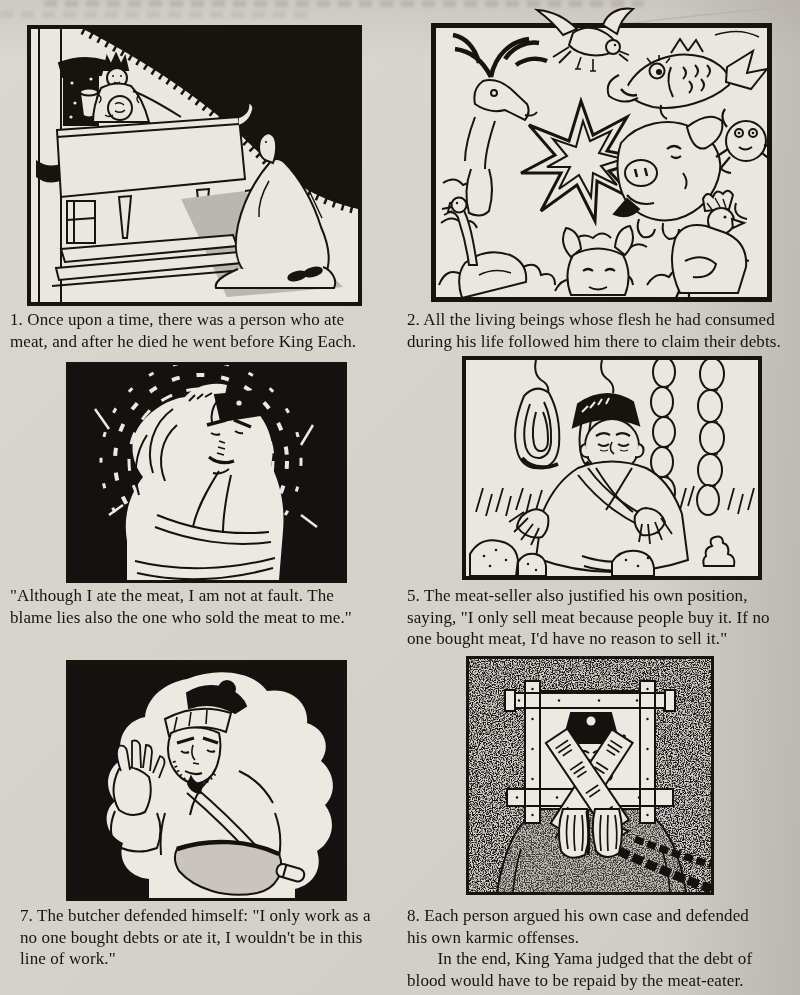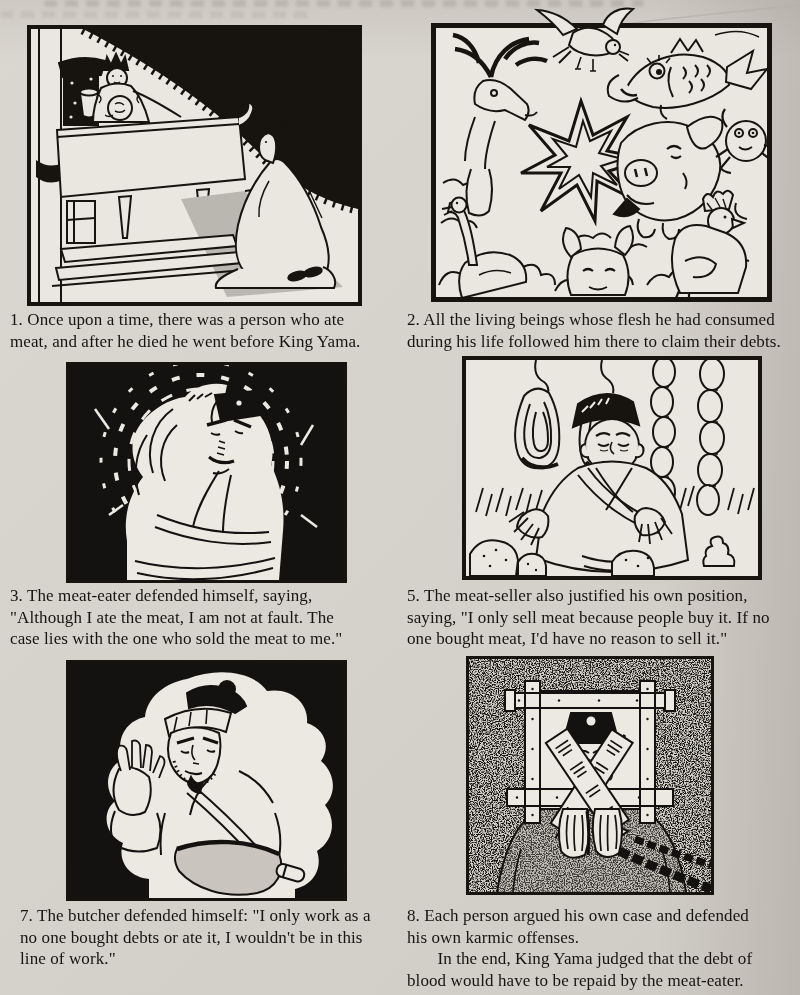--- a/index.html
+++ b/index.html
@@ -187,21 +187,21 @@
         <path d="M289,212 l3,8 M285,213 l4,6" stroke-width="1.3"></path>
         <path d="M244,216 q8,-18 31,-13 l20,7 q22,10 20,34 l-8,26 -58,0 q-13,-27 -5,-54 Z" fill="#eae7e1"></path>
         <path d="M254,238 q18,-9 31,3 q-4,15 -23,13"></path>
         <path d="M248,268 l-6,14 M258,270 l0,14" stroke-width="2.2"></path>
       </g>
     </svg>
   </figure>
 
   <div class="caption" style="left:10px;top:309px;">
     <div class="cap-line">1. Once upon a time, there was a person who ate</div>
-    <div class="cap-line">meat, and after he died he went before King Yama.</div>
+    <div class="cap-line">meat, and after he died he went before King Each.</div>
   </div>
 
   <div class="caption" style="left:407px;top:309px;">
     <div class="cap-line">2. All the living beings whose flesh he had consumed</div>
     <div class="cap-line">during his life followed him there to claim their debts.</div>
   </div>
 
   <figure class="panel noborder" style="left:66px;top:362px;width:281px;height:221px;margin:0;">
     <svg viewBox="0 0 275 215" preserveAspectRatio="none">
       <rect width="275" height="215" fill="#141210"></rect>
@@ -297,23 +297,22 @@
             <circle cx="172" cy="206" r="1.3"></circle>
             <circle cx="182" cy="198" r="1.3"></circle>
         </g>
 
         <path d="M240,196 q-2,-8 6,-10 q-4,-7 3,-9 q8,-2 8,6 q7,2 5,11 q8,2 6,12 l-30,0 q-2,-7 2,-10 Z" fill="#eae7e1"></path>
       </g>
     </svg>
   </figure>
 
   <div class="caption" style="left:10px;top:585px;">
-    <div class="cap-line">3. The meat-eater defended himself, saying,</div>
     <div class="cap-line">"Although I ate the meat, I am not at fault. The</div>
-    <div class="cap-line">case lies with the one who sold the meat to me."</div>
+    <div class="cap-line">blame lies also the one who sold the meat to me."</div>
   </div>
 
   <div class="caption" style="left:407px;top:585px;">
     <div class="cap-line">5. The meat-seller also justified his own position,</div>
     <div class="cap-line">saying, "I only sell meat because people buy it. If no</div>
     <div class="cap-line">one bought meat, I'd have no reason to sell it."</div>
   </div>
 
   <figure class="panel noborder" style="left:66px;top:660px;width:281px;height:241px;margin:0;">
     <svg viewBox="0 0 275 235" preserveAspectRatio="none">

